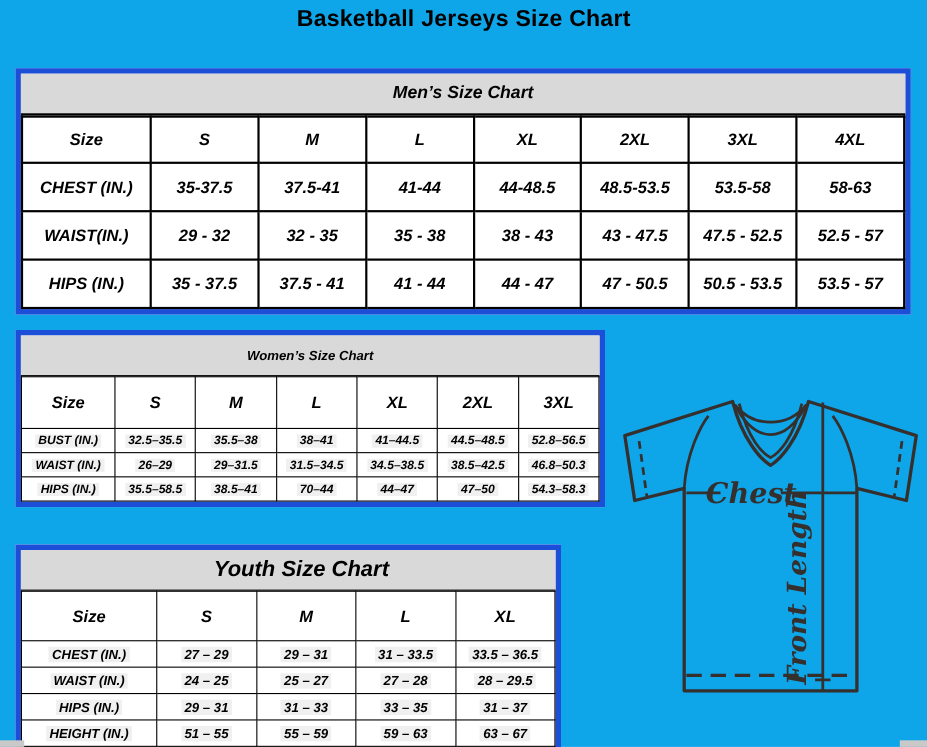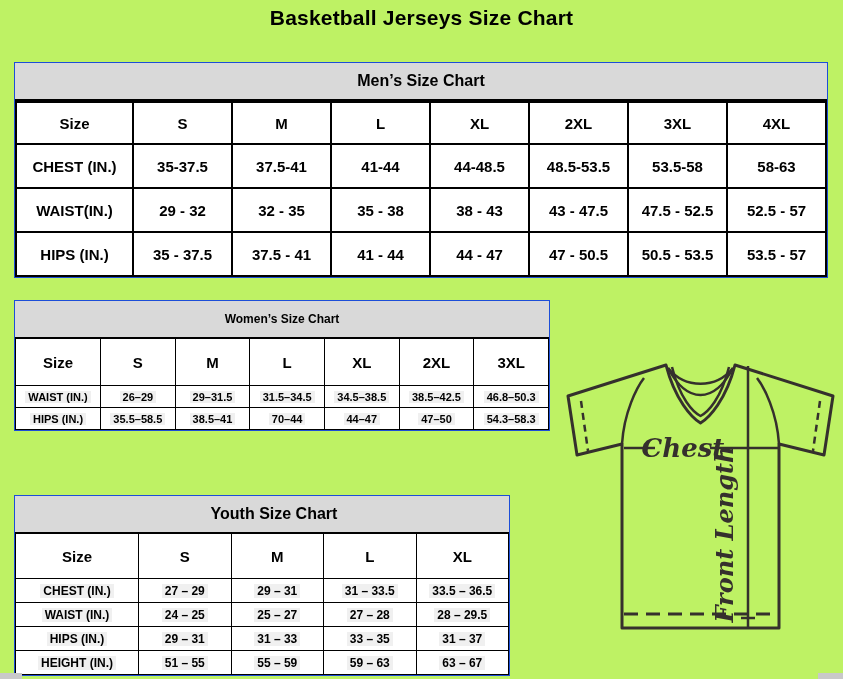--- a/index.html
+++ b/index.html
@@ -1,24 +1,24 @@
 <!DOCTYPE html>
 <html><head>
 <meta charset="utf-8">
 <style>
   html,body{margin:0;padding:0;background:#fff;}
   .stage{
-    position:relative;width:843px;height:679px;background:#bef264;overflow:hidden;
+    position:relative;width:843px;height:679px;background:#0ea5e9;overflow:hidden;
     font-family:"Liberation Sans",sans-serif;color:#000;
   }
   .page-title{
     position:absolute;left:0;right:0;top:6px;margin:0;text-align:center;
     font-size:21px;font-weight:bold;letter-spacing:.2px;
   }
-  .tbl{position:absolute;border:1px solid #1d4ed8;box-sizing:border-box;background:#fff;}
+  .tbl{position:absolute;border:5px solid #1d4ed8;box-sizing:border-box;background:#fff;font-style:italic;}
   .band{
     background:#d9d9d9;display:flex;align-items:center;justify-content:center;
     font-weight:bold;border-bottom:2px solid #000;
   }
   table{width:100%;border-collapse:collapse;table-layout:fixed;}
   th,td{text-align:center;font-weight:bold;padding:0;vertical-align:middle;}
 
   
   .mens{left:14px;top:62px;width:814px;}
   .mens .band{height:36px;font-size:16px;}
@@ -30,21 +30,21 @@
   
   .women{left:14px;top:300px;width:536px;}
   .women .band{height:36px;font-size:12px;border-bottom-width:1px;}
   .women th,.women td{border:1px solid #000;}
   .women thead tr{height:47px;font-size:15px;}
   .women tbody tr{height:22px;font-size:11px;}
   .women tr > *:first-child{width:84px;}
 
   
   .youth{left:14px;top:495px;width:496px;}
-  .youth .band{height:36px;font-size:16px;border-bottom-width:1px;padding-left:24px;}
+  .youth .band{height:36px;font-size:20px;border-bottom-width:1px;padding-left:24px;}
   .youth th,.youth td{border:1px solid #000;}
   .youth thead tr{height:45px;font-size:15px;}
   .youth tbody tr{height:24px;font-size:12px;}
   .youth tr > *:first-child{width:122px;}
 
   .hl{background:#f0f0f0;padding:0 3px;}
 
   .jersey{position:absolute;left:558px;top:356px;}
   .jersey text{
     font-family:"DejaVu Serif","Liberation Serif",serif;
@@ -120,20 +120,29 @@
             <th>S</th>
             <th>M</th>
             <th>L</th>
             <th>XL</th>
             <th>2XL</th>
             <th>3XL</th>
           </tr>
         </thead>
         <tbody>
           <tr>
+            <th><span class="hl">BUST (IN.)</span></th>
+            <td><span class="hl">32.5–35.5</span></td>
+            <td><span class="hl">35.5–38</span></td>
+            <td><span class="hl">38–41</span></td>
+            <td><span class="hl">41–44.5</span></td>
+            <td><span class="hl">44.5–48.5</span></td>
+            <td><span class="hl">52.8–56.5</span></td>
+          </tr>
+          <tr>
             <th><span class="hl">WAIST (IN.)</span></th>
             <td><span class="hl">26–29</span></td>
             <td><span class="hl">29–31.5</span></td>
             <td><span class="hl">31.5–34.5</span></td>
             <td><span class="hl">34.5–38.5</span></td>
             <td><span class="hl">38.5–42.5</span></td>
             <td><span class="hl">46.8–50.3</span></td>
           </tr>
           <tr>
             <th><span class="hl">HIPS (IN.)</span></th>

